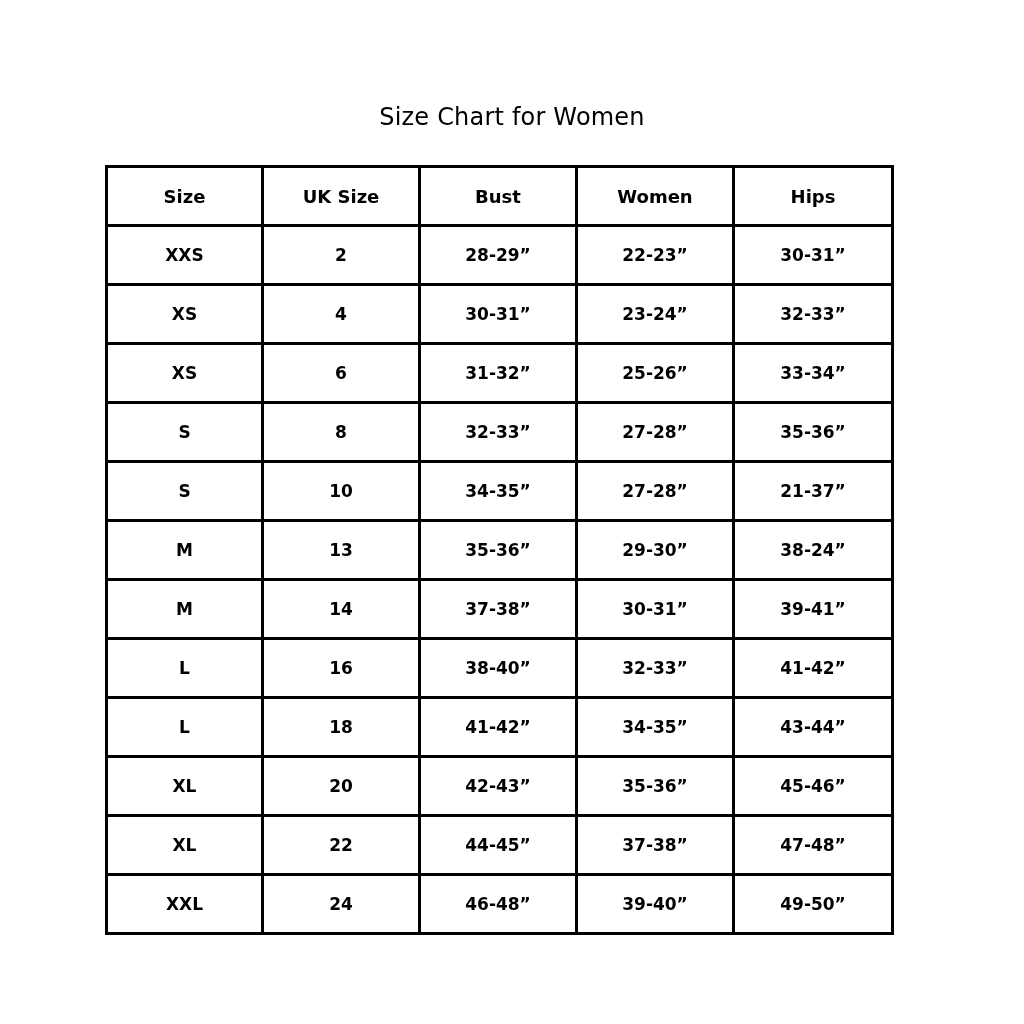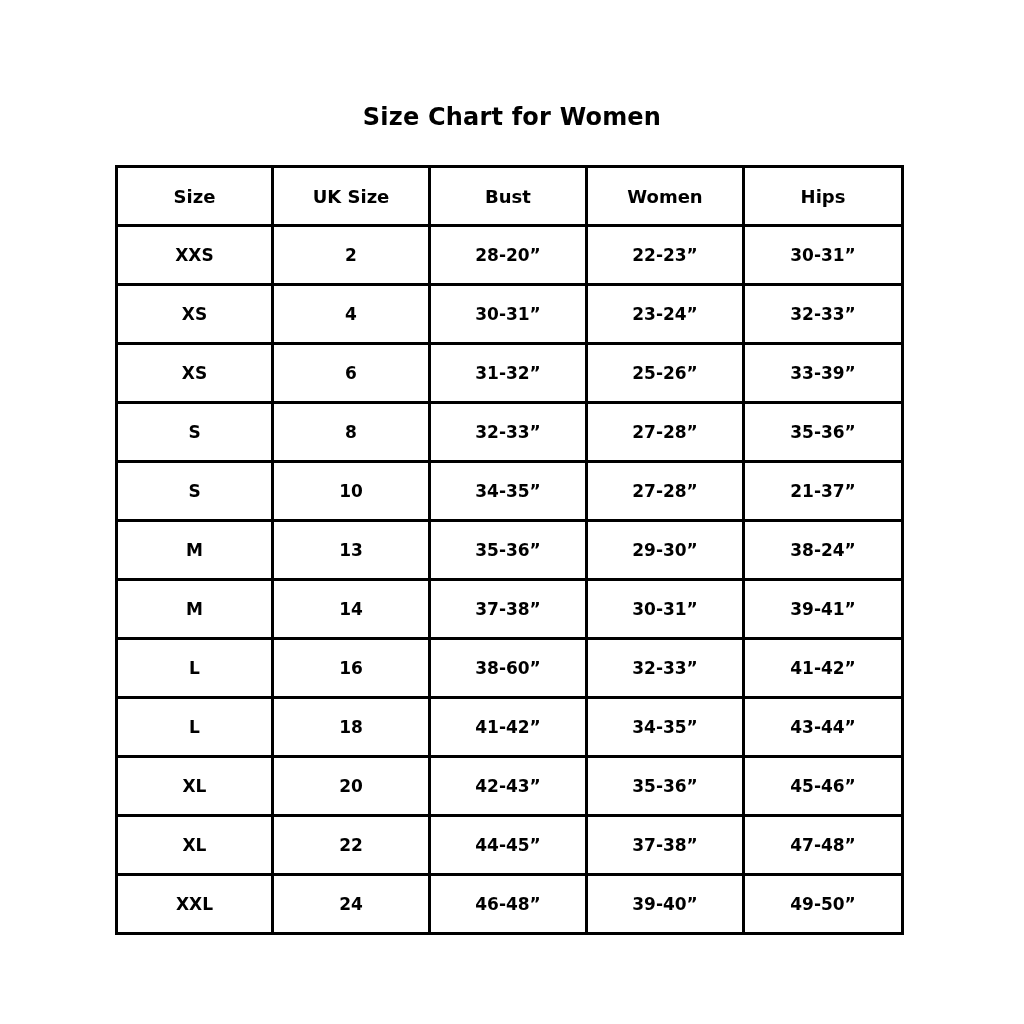--- a/index.html
+++ b/index.html
@@ -20,27 +20,27 @@
     height: 1024px;
     box-sizing: border-box;
   }
   .chart-title {
     position: absolute;
     top: 103px;
     left: 0;
     width: 1024px;
     text-align: center;
     font-size: 24px;
-    font-weight: bold;
+    font-weight: normal;
     letter-spacing: 0.2px;
   }
   .table-wrap {
     position: absolute;
     top: 165px;
-    left: 115px;
+    left: 105px;
     width: 806px;
   }
   table.size-chart {
     border-collapse: collapse;
     width: 786px;
     table-layout: fixed;
   }
   table.size-chart th,
   table.size-chart td {
     border: 3px solid #000000;
@@ -82,37 +82,37 @@
           <th>UK Size</th>
           <th>Bust</th>
           <th>Women</th>
           <th>Hips</th>
         </tr>
       </thead>
       <tbody>
         <tr>
           <td>XXS</td>
           <td>2</td>
-          <td>28-20”</td>
+          <td>28-29”</td>
           <td>22-23”</td>
           <td>30-31”</td>
         </tr>
         <tr>
           <td>XS</td>
           <td>4</td>
           <td>30-31”</td>
           <td>23-24”</td>
           <td>32-33”</td>
         </tr>
         <tr>
           <td>XS</td>
           <td>6</td>
           <td>31-32”</td>
           <td>25-26”</td>
-          <td>33-39”</td>
+          <td>33-34”</td>
         </tr>
         <tr>
           <td>S</td>
           <td>8</td>
           <td>32-33”</td>
           <td>27-28”</td>
           <td>35-36”</td>
         </tr>
         <tr>
           <td>S</td>
@@ -131,21 +131,21 @@
         <tr>
           <td>M</td>
           <td>14</td>
           <td>37-38”</td>
           <td>30-31”</td>
           <td>39-41”</td>
         </tr>
         <tr>
           <td>L</td>
           <td>16</td>
-          <td>38-60”</td>
+          <td>38-40”</td>
           <td>32-33”</td>
           <td>41-42”</td>
         </tr>
         <tr>
           <td>L</td>
           <td>18</td>
           <td>41-42”</td>
           <td>34-35”</td>
           <td>43-44”</td>
         </tr>

